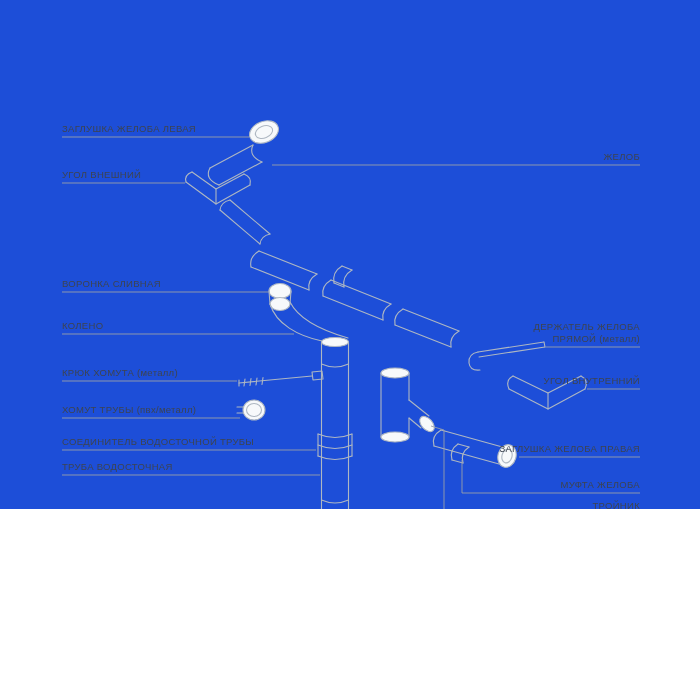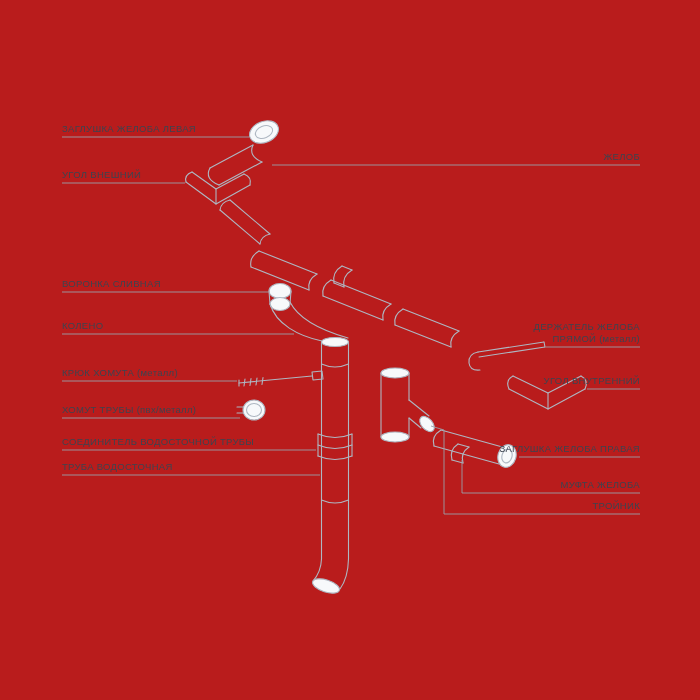--- a/index.html
+++ b/index.html
@@ -1,19 +1,19 @@
 <!DOCTYPE html>
 <html><head>
 <meta charset="utf-8">
 <style>
   html,body{margin:0;padding:0;background:#ffffff;}
   #canvas{
     position:relative;
-    width:700px;height:700px;
-    background:#b91c1c;
+    width:700px;height:509px;
+    background:#1d4ed8;
     font-family:"Liberation Sans", sans-serif;
     overflow:hidden;
   }
   svg{display:block;}
   .leader{stroke:#9aa0a9;stroke-width:0.9;fill:none;}
   .part path{fill:none;stroke:#aeb7c2;stroke-width:1.1;stroke-linecap:round;stroke-linejoin:round;}
   .part ellipse{fill:#f7f9fb;stroke:#aeb7c2;stroke-width:1.1;}
   .lbl{
     font-family:"Liberation Sans", sans-serif;
     font-size:9.5px;

